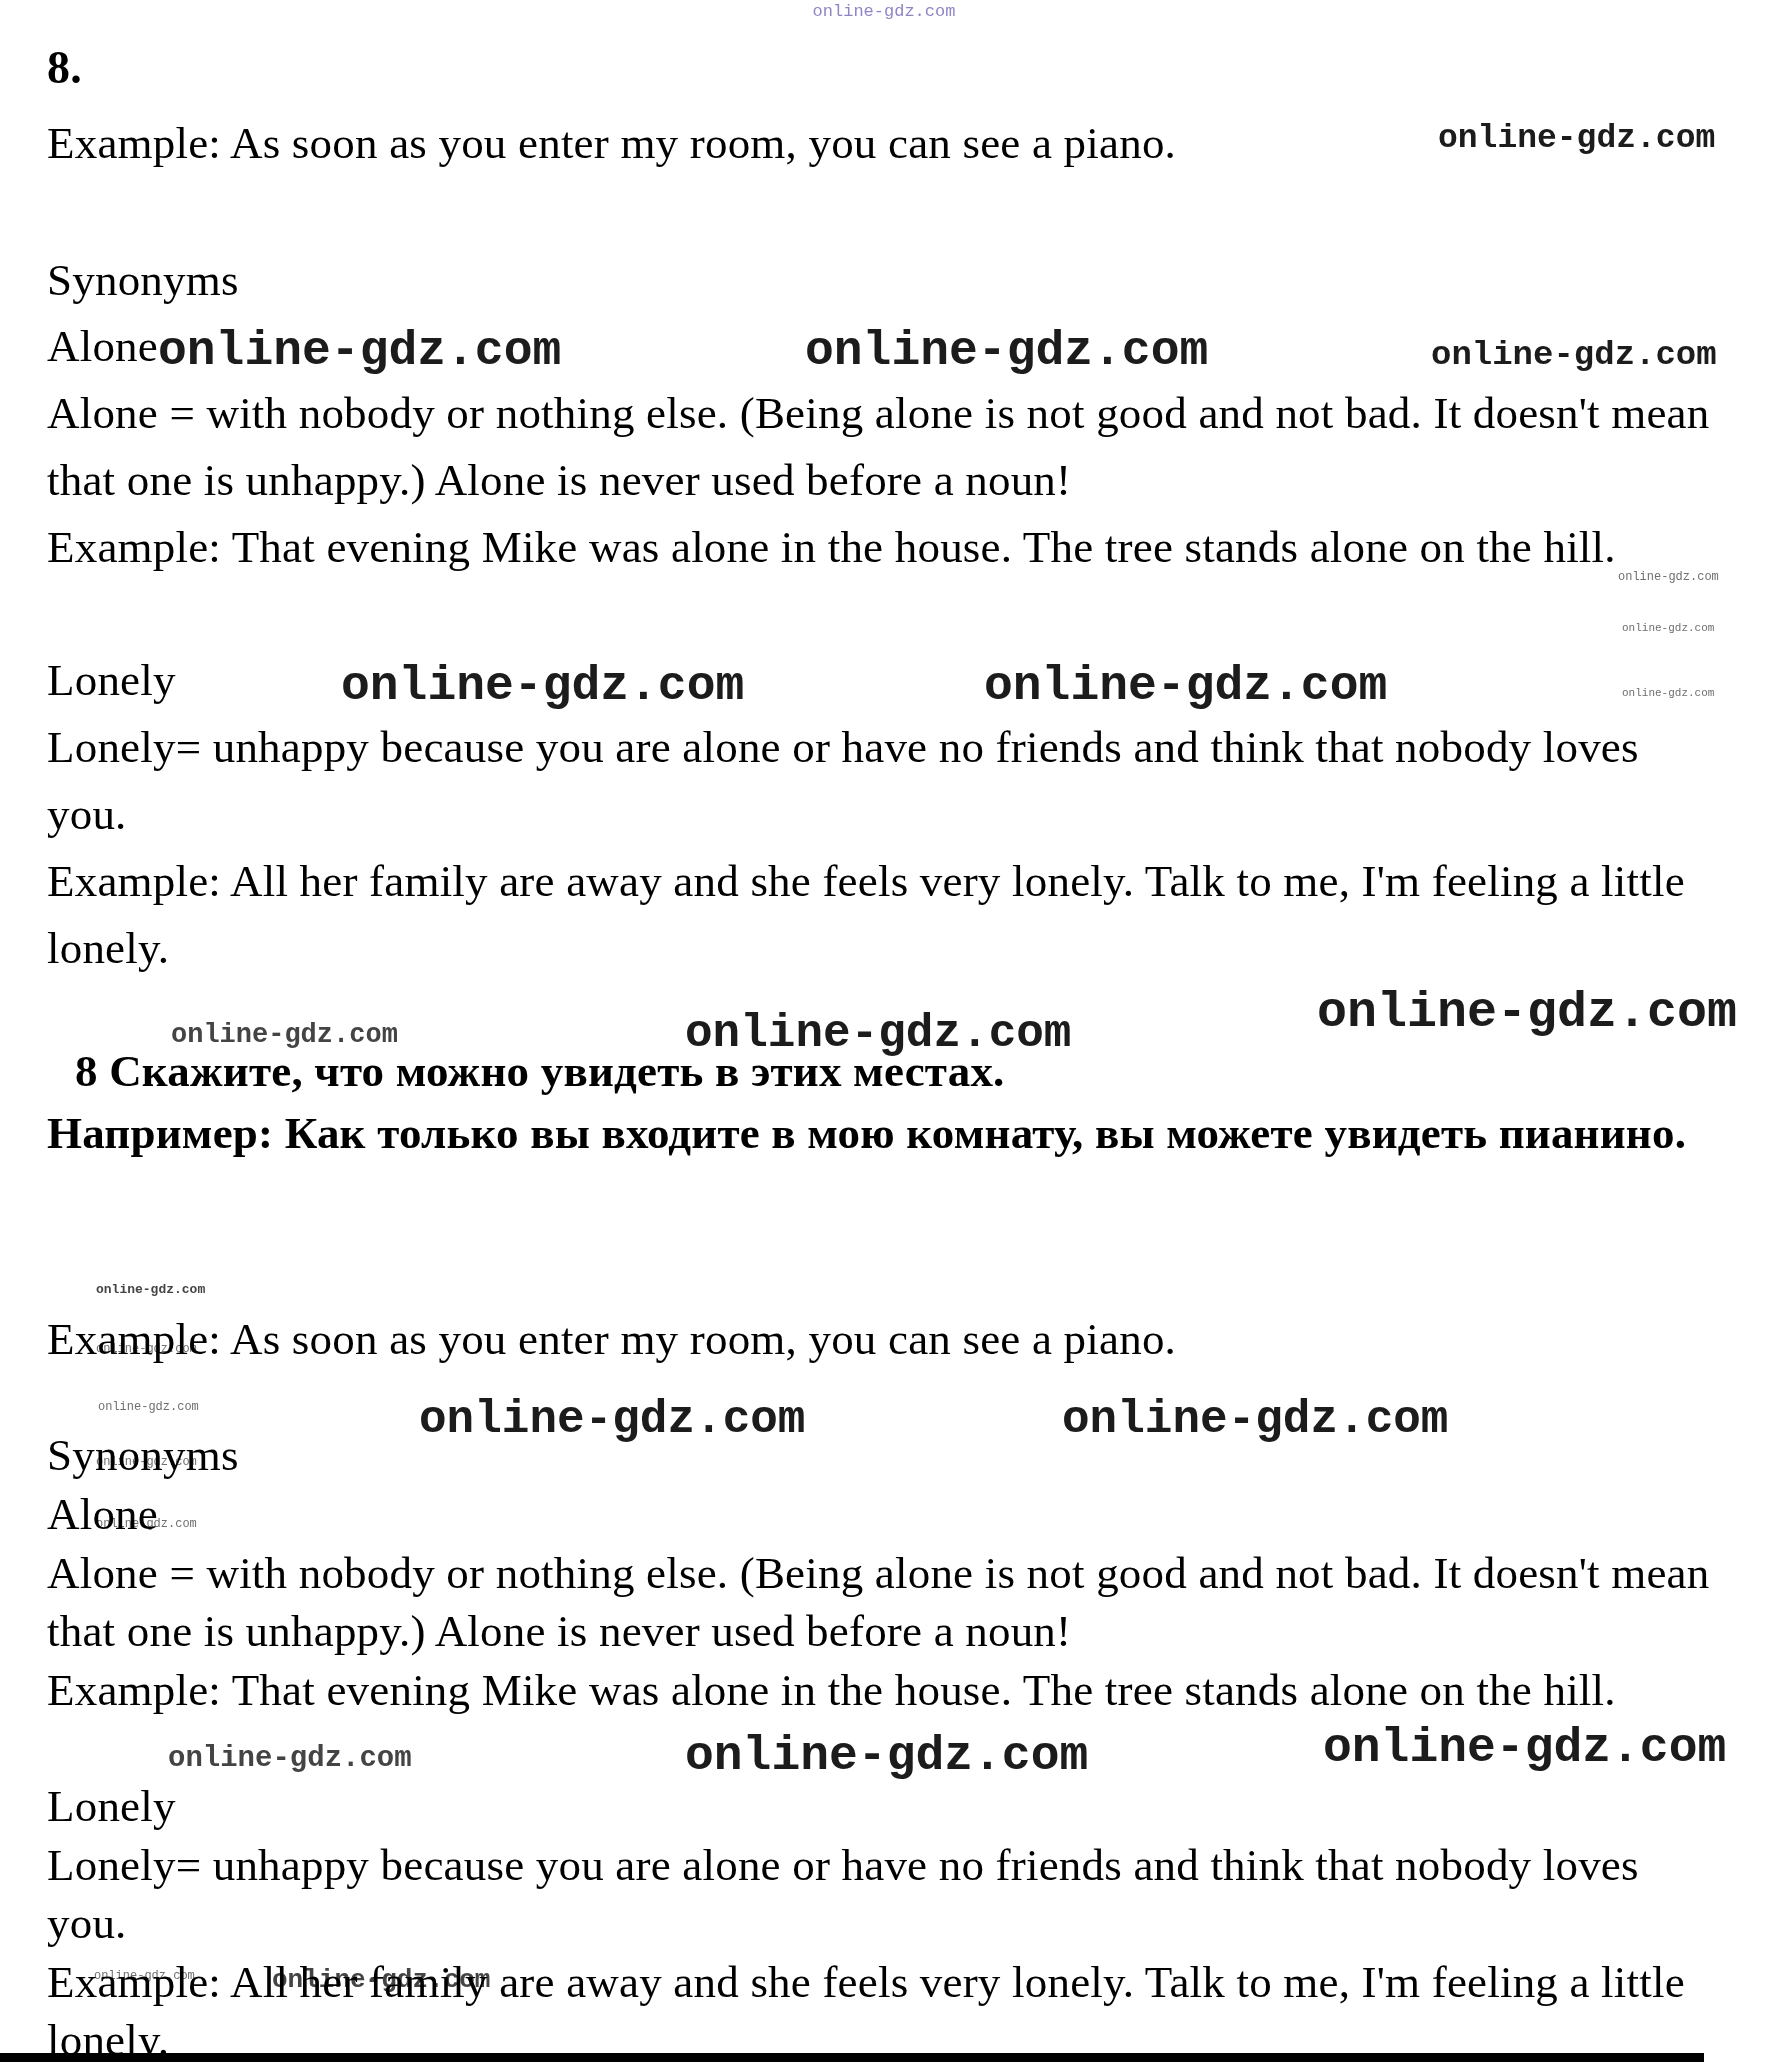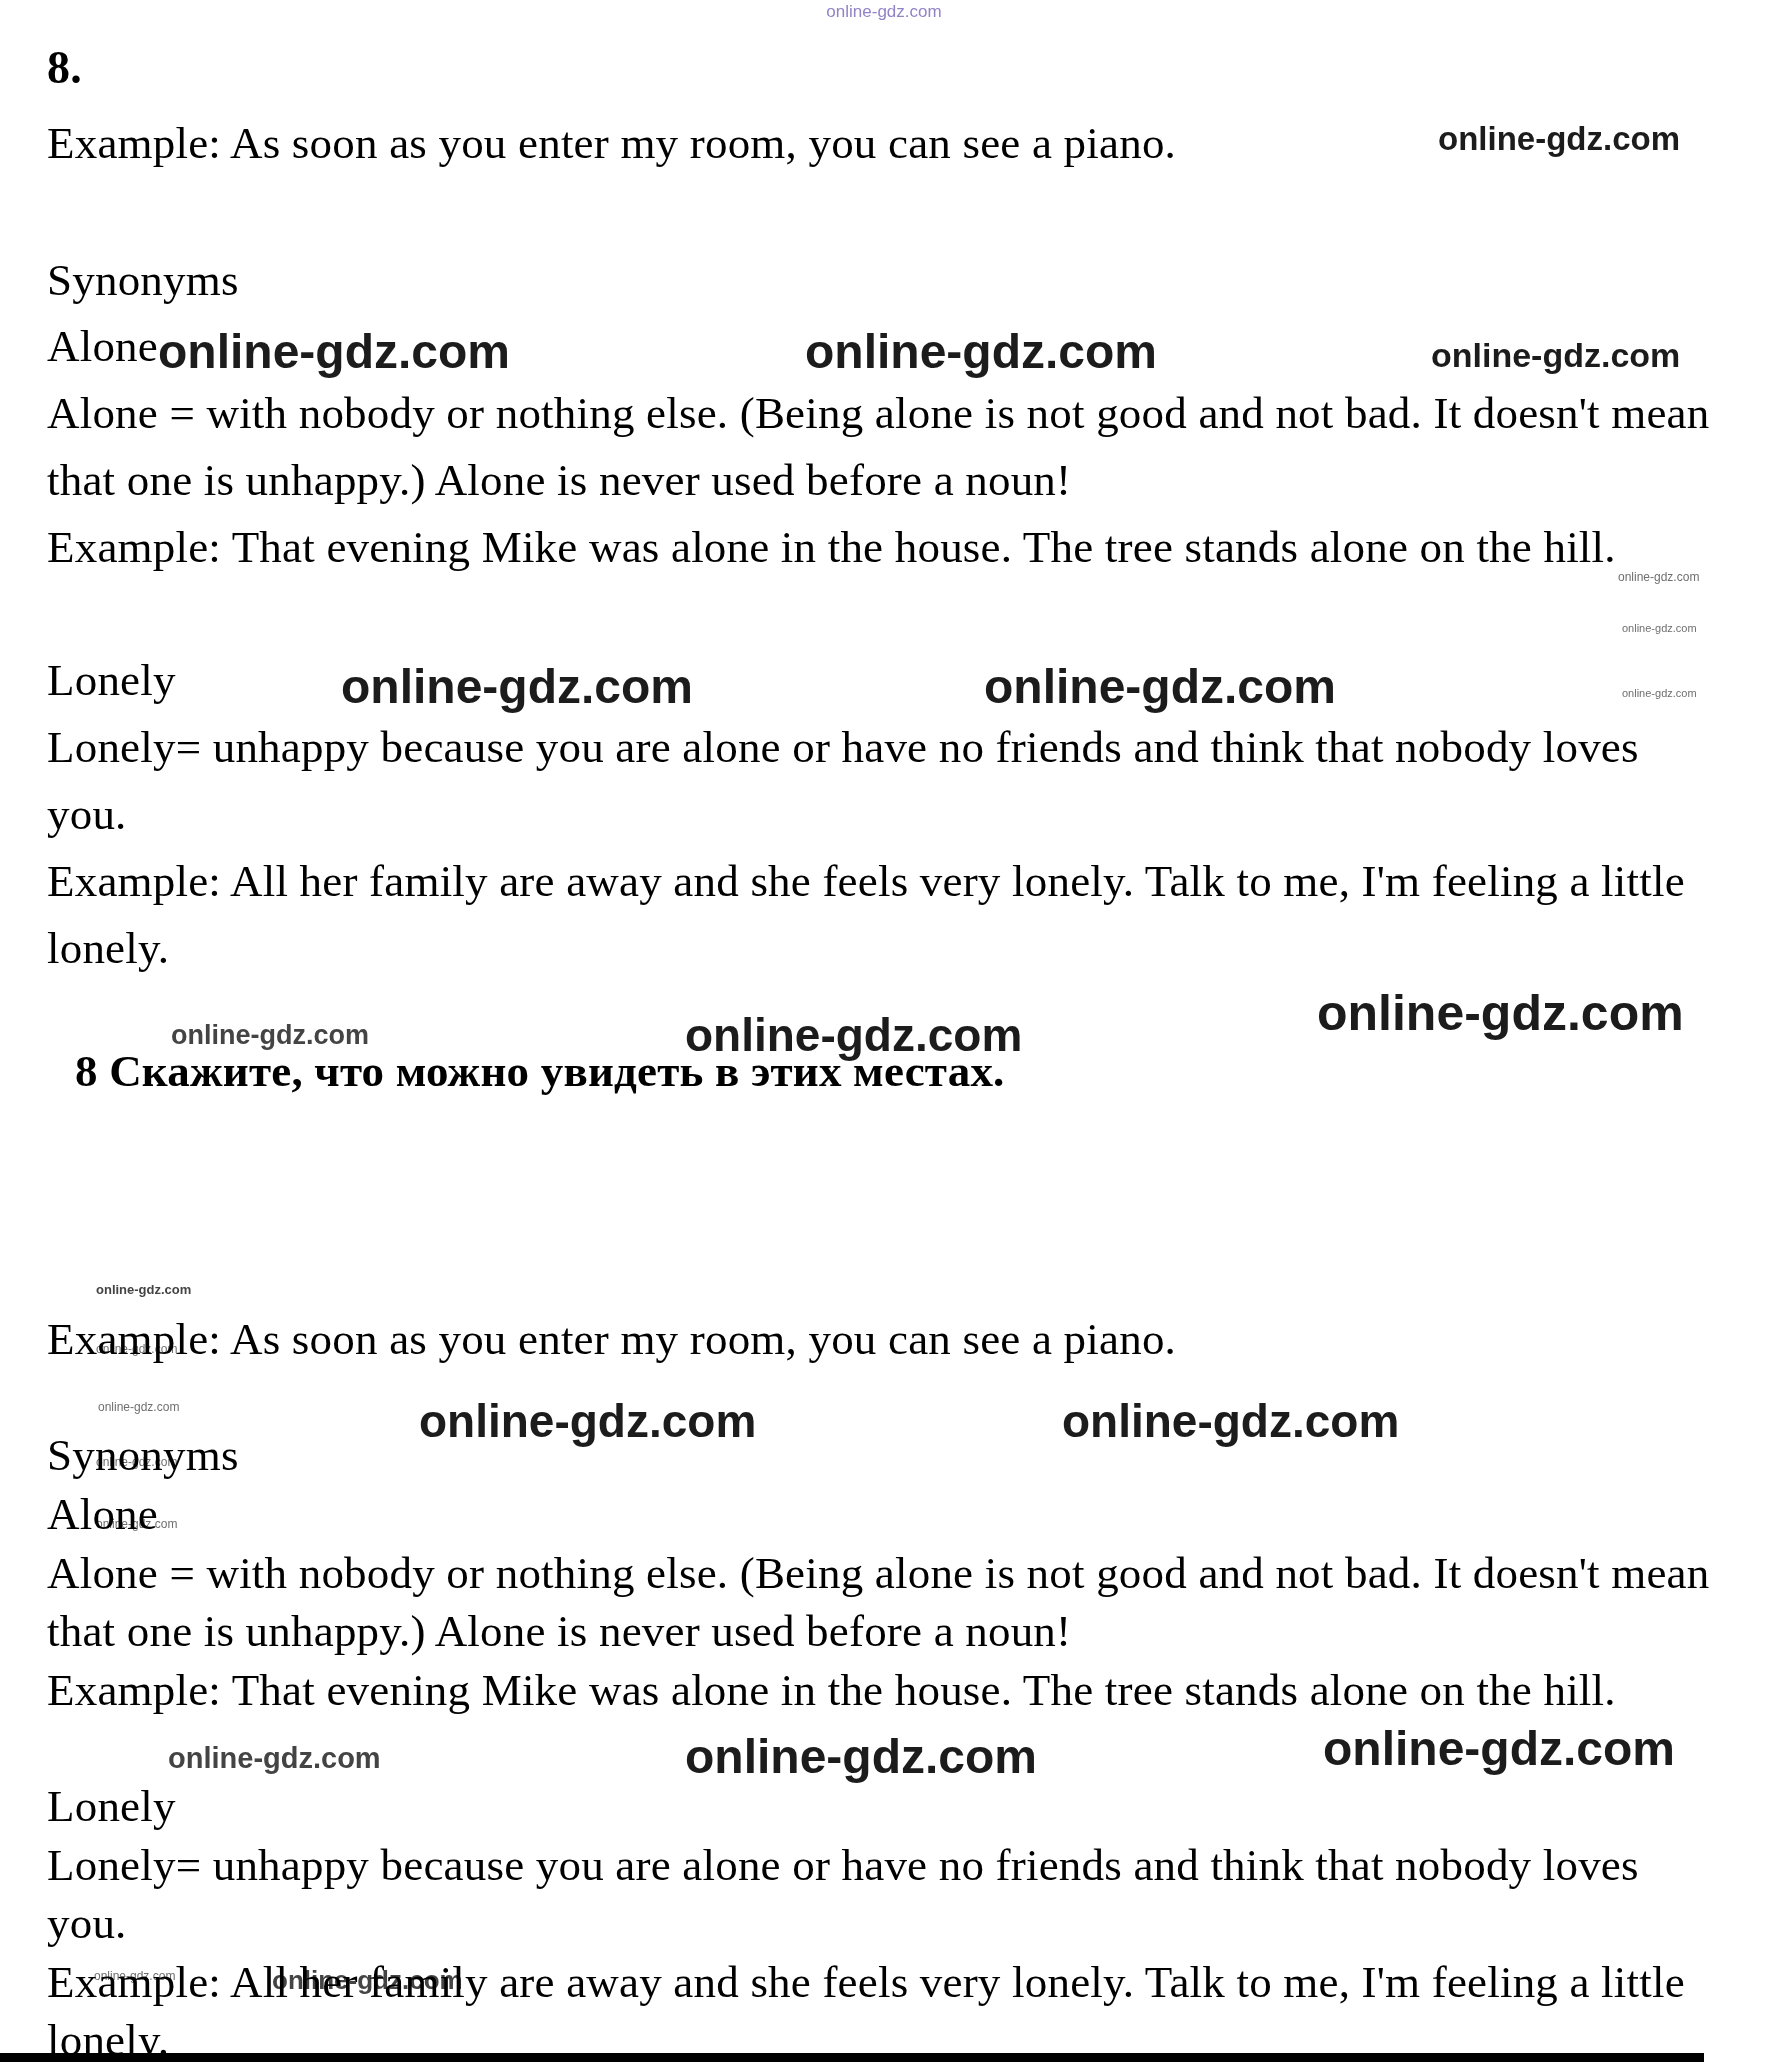--- a/index.html
+++ b/index.html
@@ -21,21 +21,21 @@
     font-size: 45px;
     letter-spacing: 0.2px;
   }
   .s1 { line-height: 67px; }
   .s2 { line-height: 58px; }
   .ru { line-height: 62px; font-weight: bold; }
   .bold { font-weight: bold; }
   
   .wm {
     position: absolute;
-    font-family: Liberation Sans, sans-serif;
+    font-family: Liberation Mono, monospace;
     font-weight: 700;
     color: #1c1c1c;
     white-space: nowrap;
     user-select: none;
   }
   .wm-gray { color: #6f6f6f; font-weight: 400; }
   .wm-mid  { color: #444444; font-weight: 600; }
   .wm-top  { color: #9184c6; font-weight: 400; left: 50%; transform: translateX(-50%); }
   .bottom-bar {
     position: absolute;
@@ -78,20 +78,21 @@
 
   <div class="t s1" style="top:714px;">Lonely= unhappy because you are alone or have no friends and think that nobody loves you.</div>
 
   <div class="t s1" style="top:848px;">Example: All her family are away and she feels very lonely. Talk to me, I'm feeling a little lonely.</div>
 
   <div class="wm wm-mid" style="left:171px; top:1020px; font-size:27px;">online-gdz.com</div>
   <div class="wm" style="left:685px; top:1008px; font-size:46px;">online-gdz.com</div>
   <div class="wm" style="left:1317px; top:984px; font-size:50px;">online-gdz.com</div>
 
   <div class="t ru" style="top:1040px;margin-left:28px;">8 Скажите, что можно увидеть в этих местах.</div>
+  <div class="t ru" style="top:1102px;">Например: Как только вы входите в мою комнату, вы можете увидеть пианино.</div>
 
   <div class="wm wm-mid" style="left:96px; top:1282px; font-size:13px;">online-gdz.com</div>
   <div class="wm wm-gray" style="left:96px; top:1342px; font-size:12px;">online-gdz.com</div>
   <div class="wm wm-gray" style="left:98px; top:1400px; font-size:12px;">online-gdz.com</div>
   <div class="wm wm-gray" style="left:96px; top:1455px; font-size:12px;">online-gdz.com</div>
   <div class="wm wm-gray" style="left:96px; top:1517px; font-size:12px;">online-gdz.com</div>
 
   <div class="t s2" style="top:1310px;">Example: As soon as you enter my room, you can see a piano.</div>
 
   <div class="wm" style="left:419px; top:1394px; font-size:46px;">online-gdz.com</div>

